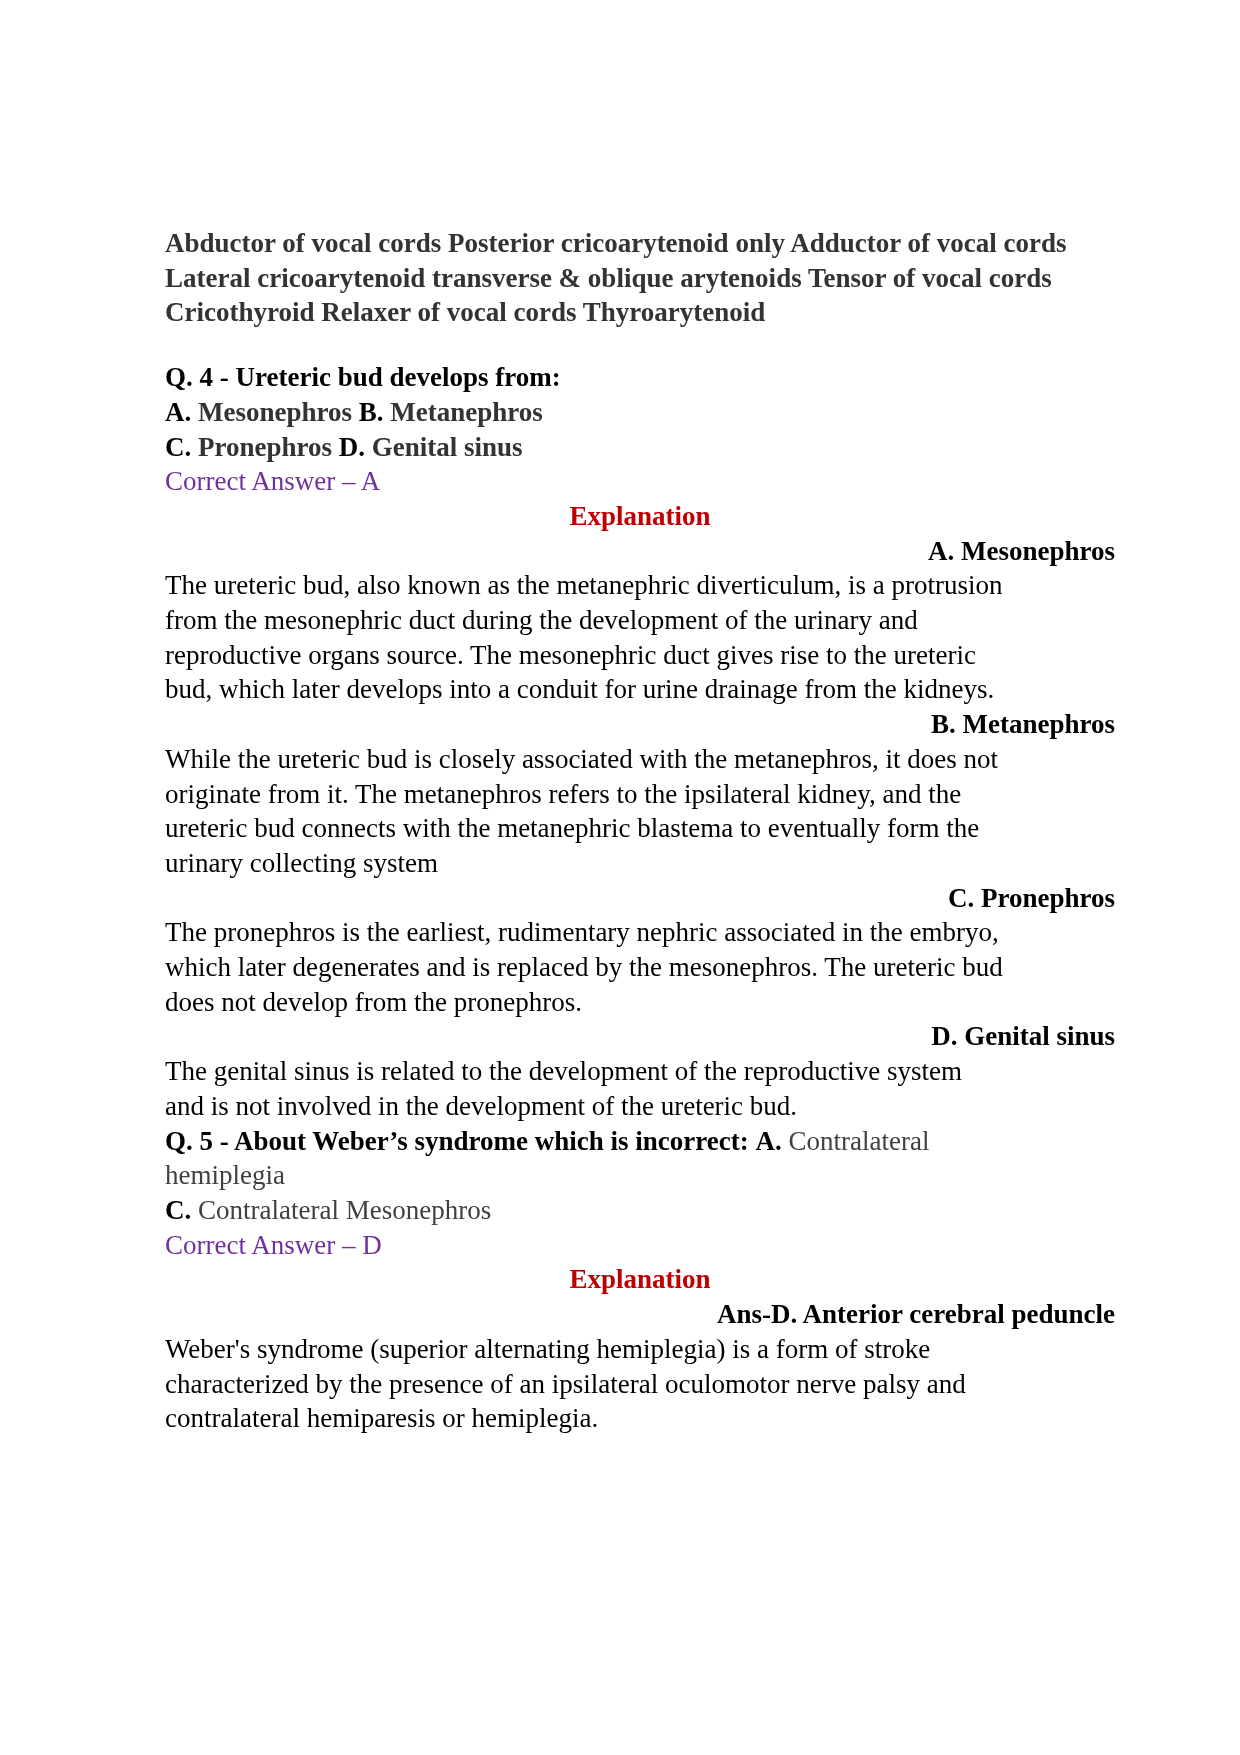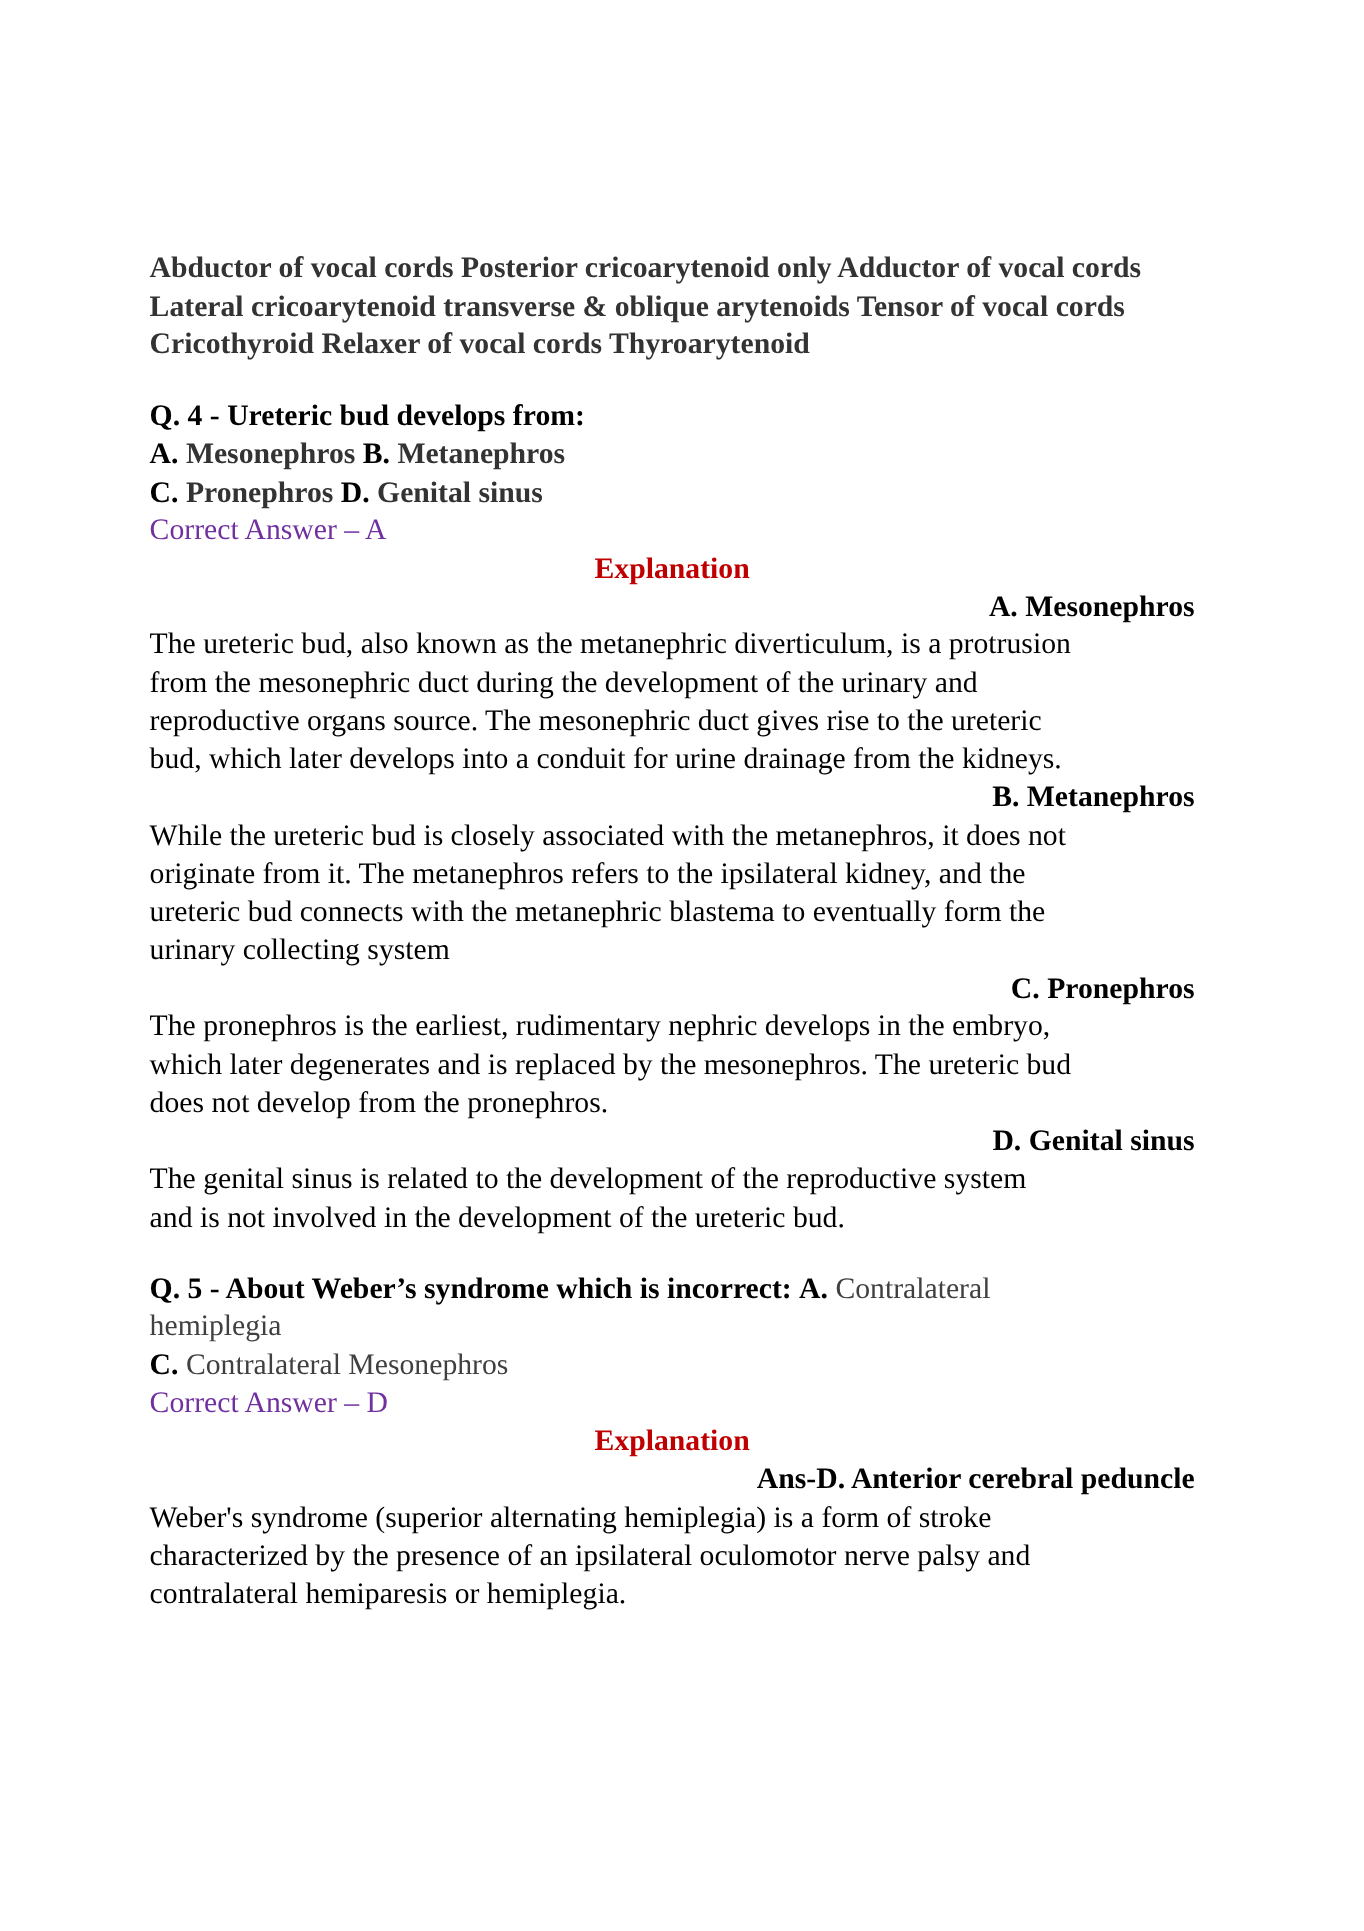--- a/index.html
+++ b/index.html
@@ -10,21 +10,21 @@
     body {
       width: 1240px;
       height: 1755px;
       position: relative;
       overflow: hidden;
       font-family: "Liberation Serif", "DejaVu Serif", serif;
       color: #000000;
     }
     .page {
       position: absolute;
-      left: 136px;
+      left: 165px;
       top: 226px;
       width: 950px;
       font-size: 27px;
       line-height: 34.7px;
     }
     p, div.line { margin: 0; }
     .intro {
       font-weight: bold;
       color: #333333;
       margin-bottom: 30px;
@@ -38,21 +38,21 @@
       color: #7030a0;
     }
     .explain-head {
       font-weight: bold;
       color: #c00000;
       margin-top: 30px;
       text-align: center;
     }
     .sub-head { font-weight: bold; color: #000; text-align: right; }
     .body-text { color: #000; }
-    .section-gap { margin-top: 30px; }
+    .section-gap { }
   </style>
 </head>
 <body>
 
 <div class="page">
 
   <p class="intro">Abductor of vocal cords Posterior cricoarytenoid only Adductor of vocal cords Lateral cricoarytenoid transverse &amp; oblique arytenoids Tensor of vocal cords Cricothyroid Relaxer of vocal cords Thyroarytenoid</p>
 
   <section>
     <div class="line q-title">Q. 4 - Ureteric bud develops from:</div>
@@ -81,21 +81,21 @@
     </div>
     <div>
       <div class="line sub-head">B. Metanephros</div>
       <div class="line body-text">While the ureteric bud is closely associated with the metanephros, it does not</div>
       <div class="line body-text">originate from it. The metanephros refers to the ipsilateral kidney, and the</div>
       <div class="line body-text">ureteric bud connects with the metanephric blastema to eventually form the</div>
       <div class="line body-text">urinary collecting system</div>
     </div>
     <div>
       <div class="line sub-head">C. Pronephros</div>
-      <div class="line body-text">The pronephros is the earliest, rudimentary nephric develops in the embryo,</div>
+      <div class="line body-text">The pronephros is the earliest, rudimentary nephric associated in the embryo,</div>
       <div class="line body-text">which later degenerates and is replaced by the mesonephros. The ureteric bud</div>
       <div class="line body-text">does not develop from the pronephros.</div>
     </div>
     <div>
       <div class="line sub-head">D. Genital sinus</div>
       <div class="line body-text">The genital sinus is related to the development of the reproductive system</div>
       <div class="line body-text">and is not involved in the development of the ureteric bud.</div>
     </div>
   </section>
 

